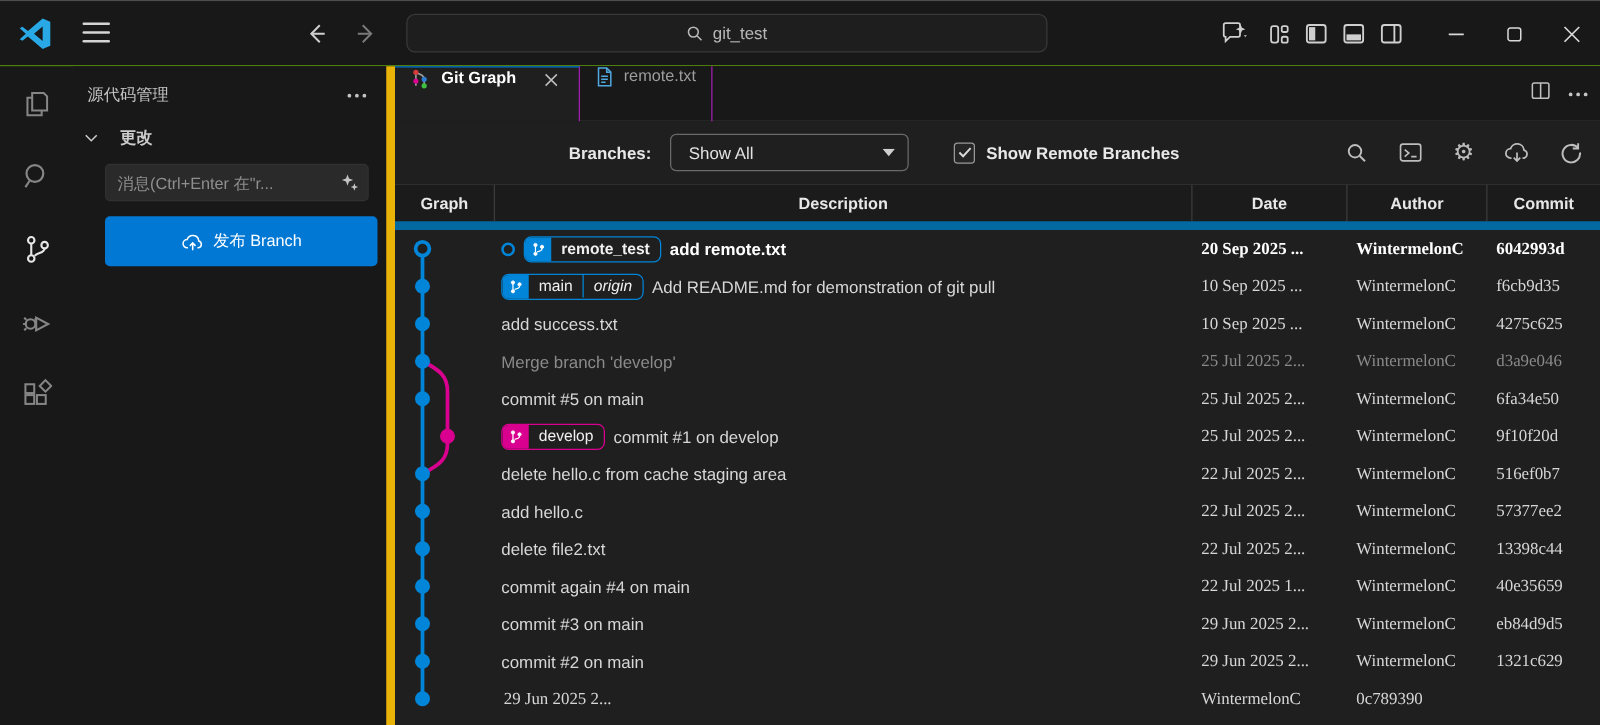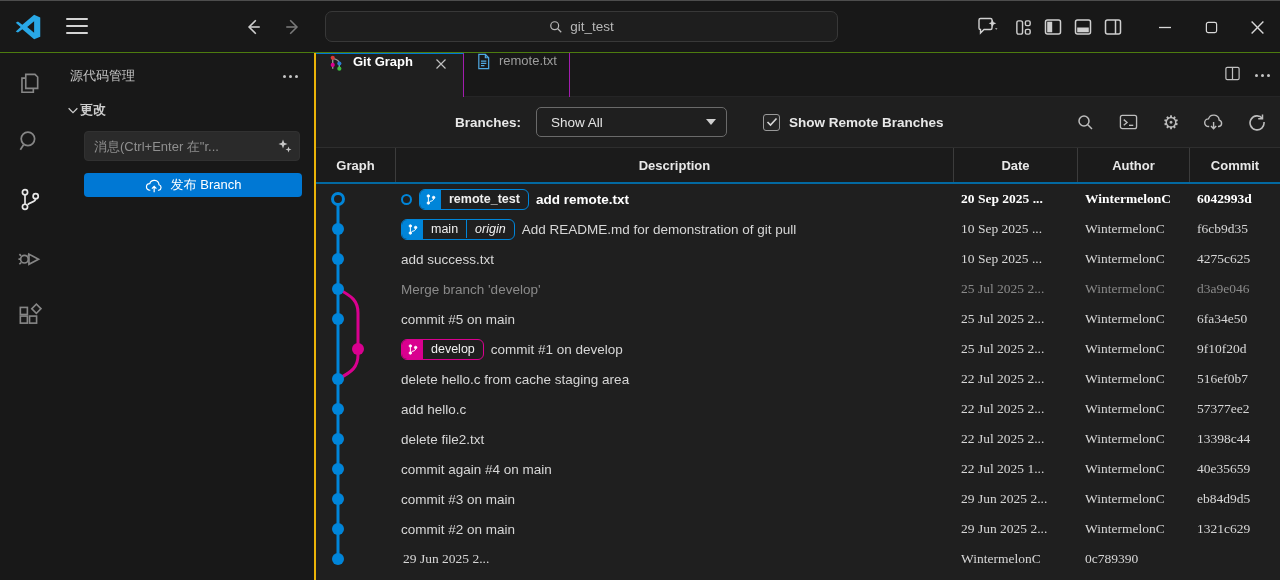--- a/index.html
+++ b/index.html
@@ -21,31 +21,31 @@
   .tb-right { position:absolute; right:0; top:0; height:52px; display:flex; align-items:center; }
   .tb-icon { width:30px; height:30px; display:flex; align-items:center; justify-content:center; color:#cfcfcf; cursor:pointer; }
   .win-btn { width:46px; height:52px; display:flex; align-items:center; justify-content:center; color:#d8d8d8; cursor:pointer; }
 
   
   .body { display:flex; height:527px; }
   .activitybar { width:58px; background:#181818; display:flex; flex-direction:column; align-items:center; padding-top:14px; gap:26px; }
   .ab-icon { width:32px; height:32px; display:flex; align-items:center; justify-content:center; color:#868686; cursor:pointer; }
   .ab-icon.active { color:#e7e7e7; }
 
-  .sidebar { width:258px; background:#181818; border-right:2px solid #eab308; position:relative; font-size:13px; }
+  .sidebar { width:258px; background:#181818; border-right:7px solid #eab308; position:relative; font-size:13px; }
   .sb-header { display:flex; align-items:center; justify-content:space-between; padding:14px 16px 10px 12px; color:#c5c5c5; }
   .sb-more { color:#c5c5c5; letter-spacing:1px; cursor:pointer; display:flex; gap:3px; }
   .sb-more i { width:3px; height:3px; border-radius:50%; background:#c5c5c5; display:block; }
-  .sb-section { display:flex; align-items:center; gap:0; padding:6px 12px 10px 8px; font-weight:700; color:#cccccc; cursor:pointer; }
+  .sb-section { display:flex; align-items:center; gap:16px; padding:6px 12px 10px 8px; font-weight:700; color:#cccccc; cursor:pointer; }
   .sb-input-wrap { margin:2px 14px 12px 26px; position:relative; }
   .sb-input { width:100%; height:30px; background:#2a2a2a; border:1px solid #313131; border-radius:4px;
     color:#cccccc; font-size:13px; padding:0 30px 0 9px; font-family:"Liberation Sans", sans-serif; }
   .sb-input::placeholder { color:#8f8f8f; }
   .sb-sparkle { position:absolute; right:7px; top:7px; color:#c5c5c5; }
-  .publish-btn { margin:2px 14px 0 26px; width:218px; height:24px; background:#0078d4; border:none; border-radius:4px;
+  .publish-btn { margin:2px 14px 0 26px; width:218px; height:40px; background:#0078d4; border:none; border-radius:4px;
     color:#ffffff; font-size:13px; display:flex; align-items:center; justify-content:center; gap:7px; cursor:pointer;
     font-family:"Liberation Sans", sans-serif; }
 
   
   .main { flex:1; position:relative; background:#1f1f1f; }
   .tabbar { height:44px; background:#181818; border-bottom:1px solid #252526; display:flex; position:relative; }
   .tab { display:flex; align-items:flex-start; gap:8px; padding:0 12px; font-size:13px; cursor:pointer;
     border-right:1px solid #a21caf; height:44px; }
   .tab.active { background:#1f1f1f; color:#ffffff; border-top:1px solid #0078d4; margin-bottom:-1px; }
   .tab.inactive { color:#9d9d9d; }
@@ -58,21 +58,21 @@
   .branches-lbl { margin-left:139px; }
   .gg-select { margin-left:15px; width:191px; height:30px; background:#1f1f1f; border:1px solid #6a6a6a; border-radius:5px;
     display:flex; align-items:center; justify-content:space-between; padding:0 10px 0 14px; color:#e3e3e3; cursor:pointer; }
   .gg-check { margin-left:36px; width:17px; height:17px; background:#252525; border:1px solid #999999; border-radius:3px;
     display:flex; align-items:center; justify-content:center; cursor:pointer; }
   .gg-check-lbl { margin-left:9px; }
   .gg-tools { position:absolute; right:12px; top:0; height:50px; display:flex; align-items:center; gap:21px; color:#bdbdbd; }
   .gg-tool { width:22px; height:22px; display:flex; align-items:center; justify-content:center; cursor:pointer; }
 
   .gg-header { height:37px; display:grid; grid-template-columns:80px 558px 124px 112px 90px;
-    background:#1b1b1b; border-top:1px solid #2e2e2e; border-bottom:2px solid #0369a1;
+    background:#1b1b1b; border-top:1px solid #2e2e2e; border-bottom:7px solid #0369a1;
     font-weight:700; font-size:13px; color:#e8e8e8; }
   .gg-header .hc { display:flex; align-items:center; justify-content:center; border-right:1px solid #3c3c3c; }
   .gg-header .hc:last-child { border-right:none; }
 
   .gg-rows { position:relative; }
   .gg-row { height:30px; display:grid; grid-template-columns:80px 558px 124px 112px 90px; font-size:13.5px; color:#d7d7d7; cursor:pointer; }
   .gg-row .cell { display:flex; align-items:center; overflow:hidden; white-space:nowrap; }
   .gg-row .desc-cell { gap:7px; padding-left:5px; }
   .gg-row .dcell { padding-left:7px;font-family:Liberation Serif, serif; }
   .gg-row.bold { font-weight:700; color:#ffffff; }

